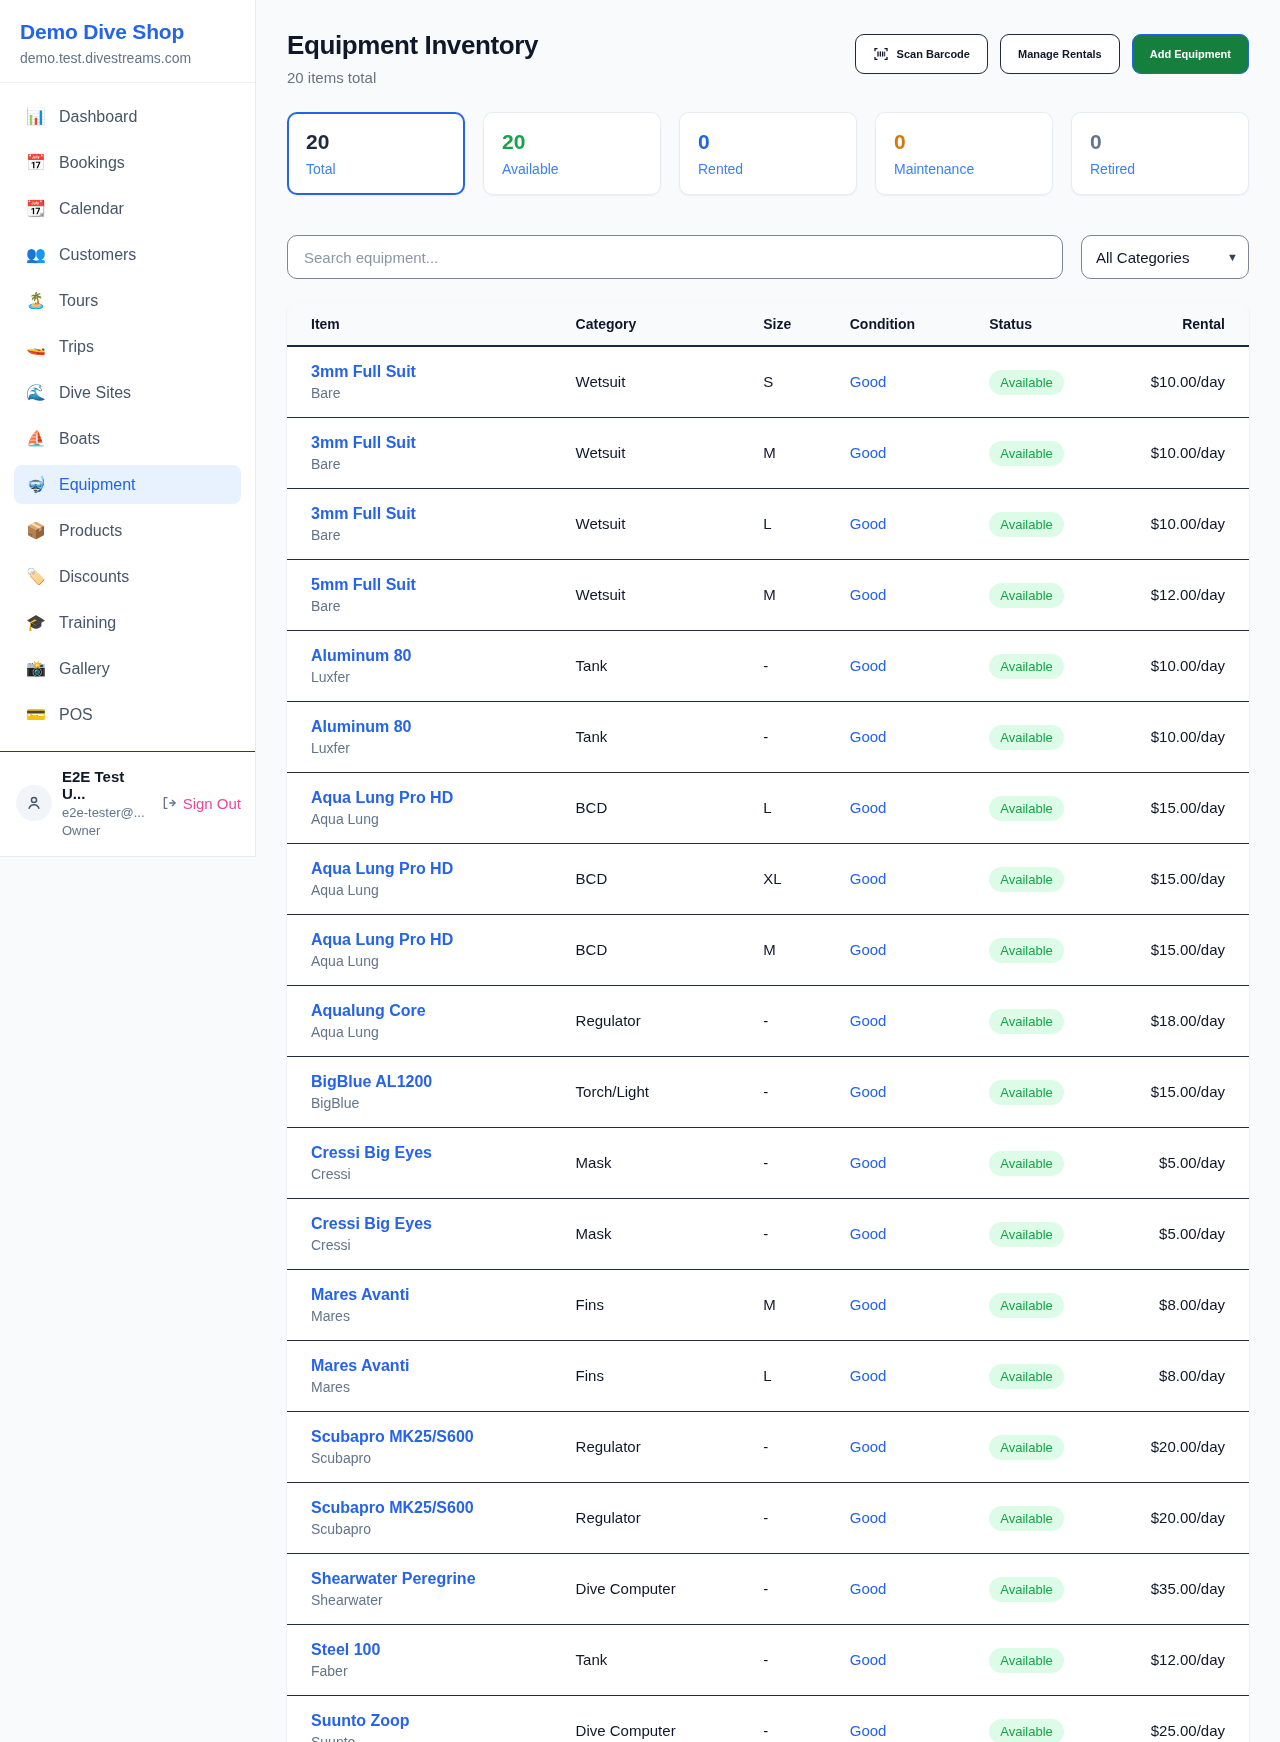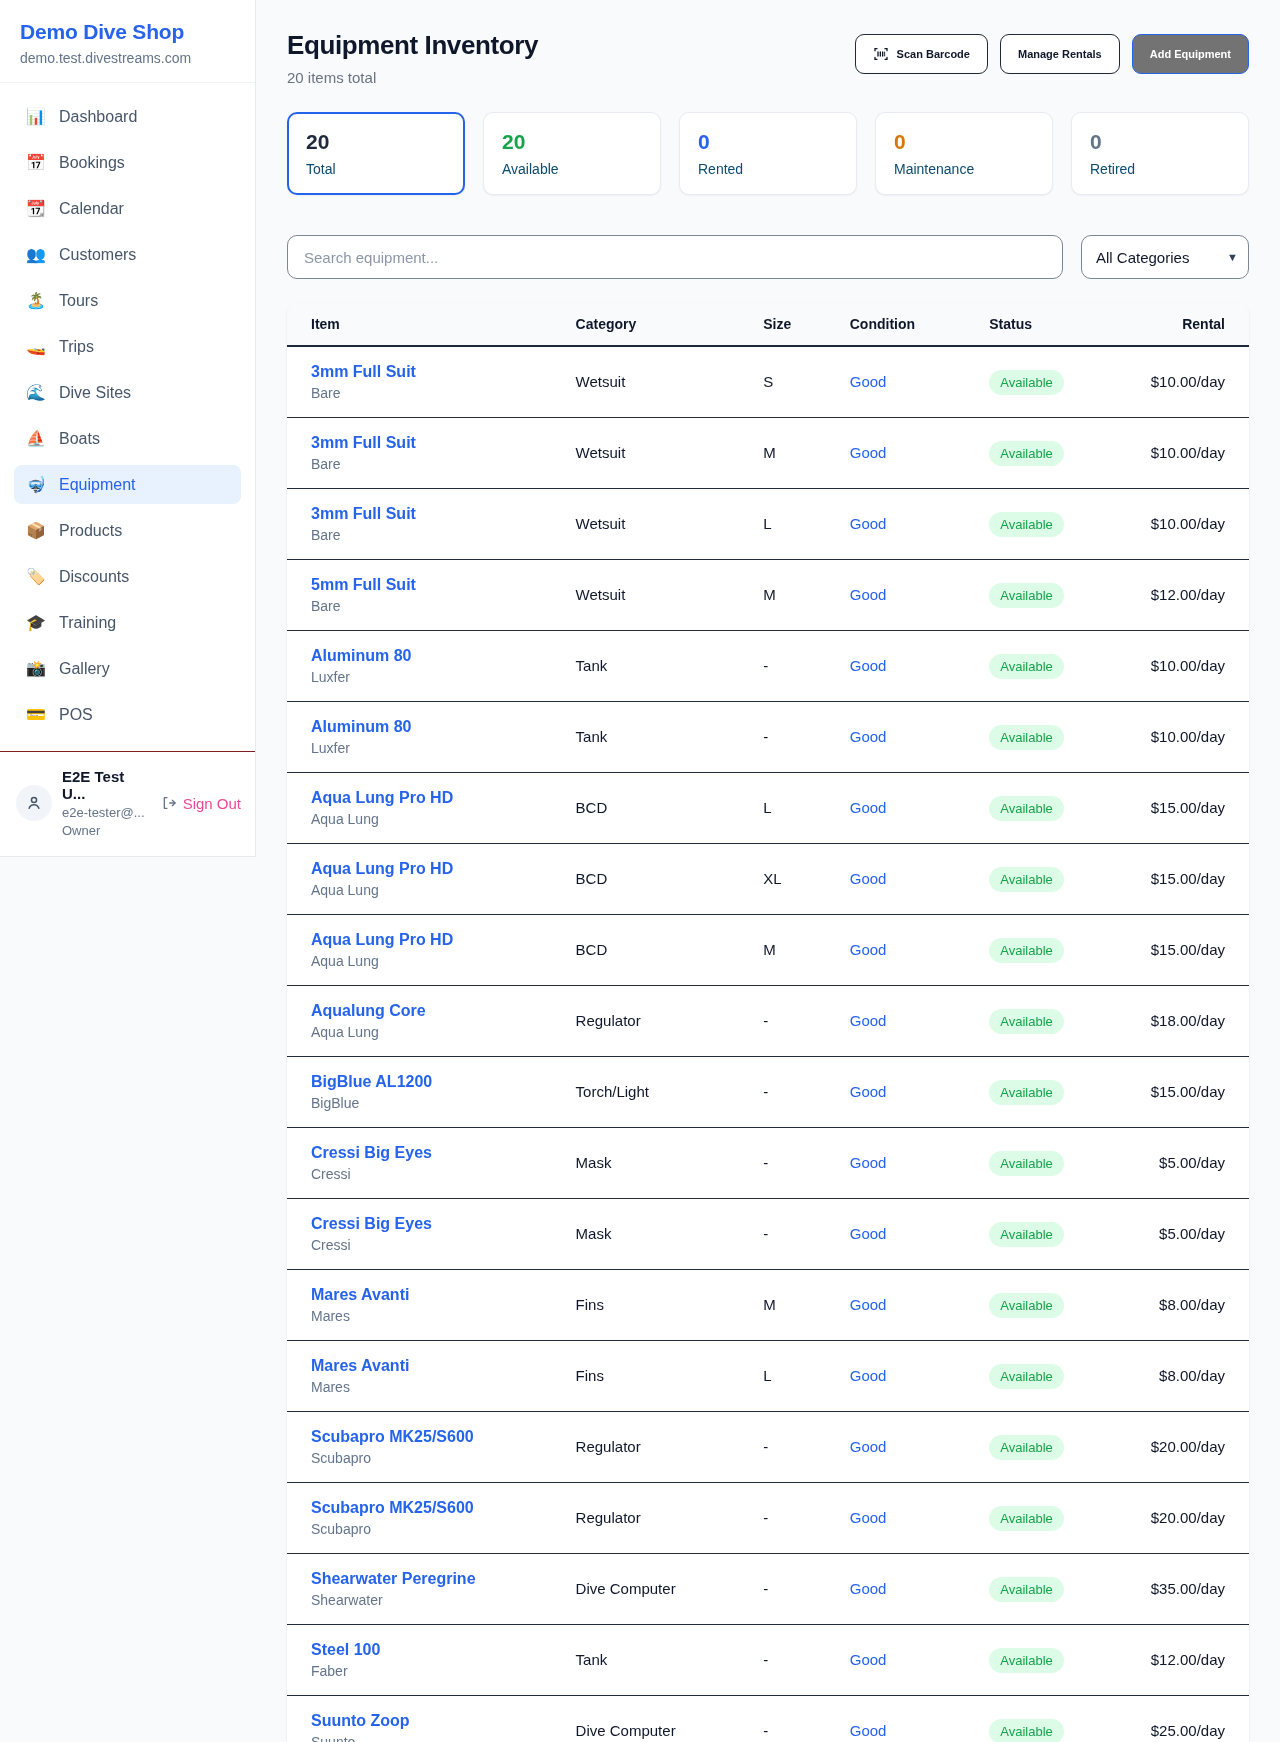--- a/index.html
+++ b/index.html
@@ -58,32 +58,32 @@
   .page-title { font-size:26px; font-weight:800; color:#0f172a; letter-spacing:-0.4px; }
   .page-sub { font-size:15px; color:#6b7280; margin-top:8px; }
   .head-actions { display:flex; gap:12px; margin-top:4px; }
   .btn {
     height:40px; border-radius:9px; padding:0 17px;
     font-size:11px; font-weight:600; cursor:pointer;
     display:flex; align-items:center; gap:8px;
     font-family:"Liberation Sans", sans-serif;
   }
   .btn-outline { background:#fff; border:1.5px solid #1f2937; color:#0f172a; }
-  .btn-primary { background:#737373; border:1.5px solid #2563eb; color:#fff; }
+  .btn-primary { background:#15803d; border:1.5px solid #2563eb; color:#fff; }
 
   
   .stats { display:flex; gap:18px; margin-top:26px; }
   .stat-card {
     flex:1; background:#fff; border:1px solid #e8ecf2; border-radius:10px;
     padding:16px 18px 17px; box-shadow:0 1px 2px rgba(16,24,40,.05);
     cursor:pointer;
   }
   .stat-card.selected { border:2px solid #2563eb; padding:15px 17px 16px; }
   .stat-value { font-size:21px; font-weight:700; line-height:1.25; }
-  .stat-label { font-size:14px; color:#0c4a6e; margin-top:6px; }
+  .stat-label { font-size:14px; color:#3b82f6; margin-top:6px; }
 
   
   .filters { display:flex; gap:18px; margin-top:40px; }
   .search-input {
     flex:1; height:44px; background:#fff;
     border:1.5px solid #7b8794; border-radius:10px;
     padding:0 16px; font-size:15px; color:#0f172a;
     font-family:"Liberation Sans", sans-serif; outline:none;
   }
   .search-input::placeholder { color:#8b97a8; }

